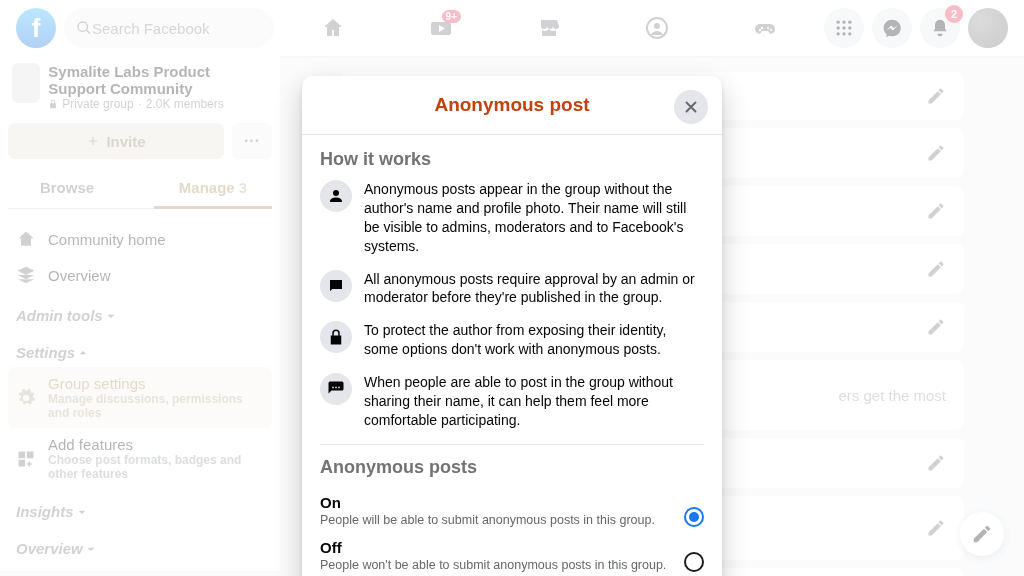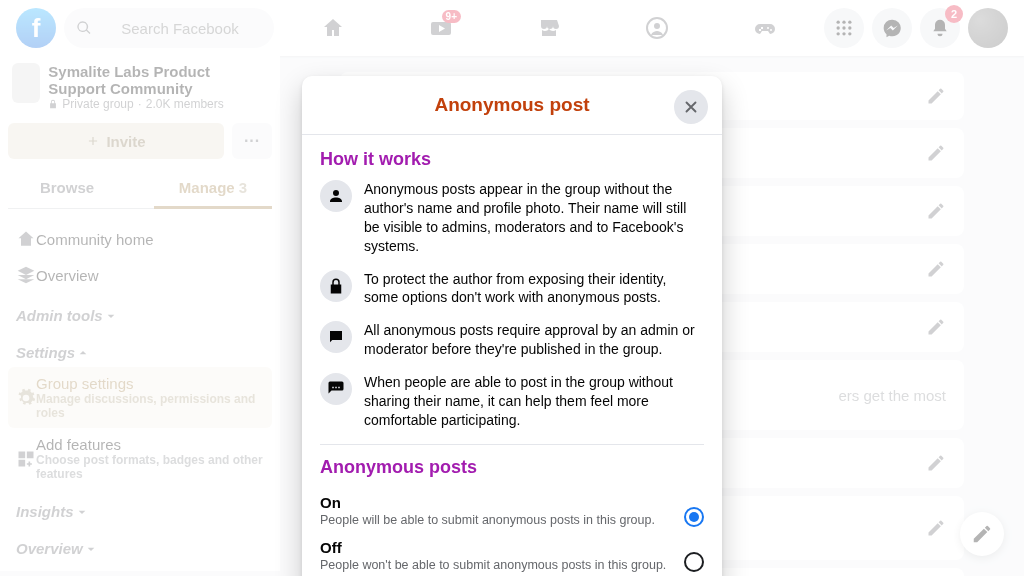--- a/index.html
+++ b/index.html
@@ -3,21 +3,21 @@
 <meta charset="utf-8">
 <style>
 * { margin: 0; padding: 0; box-sizing: border-box; font-family: Helvetica, Arial, sans-serif; }
 body { width: 1024px; height: 576px; overflow: hidden; background: #f0f2f5; position: relative; }
 
 
 .header { height: 56px; background: #fff; display: flex; align-items: center; padding: 0 16px; box-shadow: 0 1px 2px rgba(0,0,0,0.1); }
 .logo { width: 40px; height: 40px; background: linear-gradient(#19afff,#0062e0); border-radius: 50%; display: flex; align-items: center; justify-content: center; color: #fff; font-weight: bold; font-size: 26px; }
 .search-wrap { margin-left: 8px; background: #f0f2f5; border-radius: 50px; display: flex; align-items: center; height: 40px; padding: 0 12px; width: 210px; }
 .search-wrap svg { width: 16px; height: 16px; fill: #65676b; }
-.search-wrap input { border: none; background: transparent; outline: none; margin-left: 8px; font-size: 15px; color: #c2410c; width: 160px; text-align: center; }
+.search-wrap input { border: none; background: transparent; outline: none; font-size: 15px; color: #c2410c; width: 160px; }
 .center-nav { flex: 1; display: flex; justify-content: center; gap: 8px; }
 .nav-icon { width: 100px; height: 48px; display: flex; align-items: center; justify-content: center; border-radius: 8px; position: relative; }
 .nav-icon svg { width: 24px; height: 24px; fill: #65676b; }
 .nav-icon .badge { position: absolute; top: 6px; right: 30px; background: #e41e3f; color: #fff; font-size: 10px; padding: 1px 4px; border-radius: 8px; font-weight: bold; }
 .right-nav { display: flex; gap: 8px; align-items: center; }
 .circ-btn { width: 40px; height: 40px; border-radius: 50%; background: #e4e6eb; display: flex; align-items: center; justify-content: center; position: relative; }
 .circ-btn svg { width: 20px; height: 20px; fill: #050505; }
 .circ-btn .badge { position: absolute; top: -3px; right: -3px; background: #e41e3f; color: #fff; font-size: 11px; width: 18px; height: 18px; border-radius: 50%; display: flex; align-items: center; justify-content: center; font-weight: bold; }
 .avatar { width: 40px; height: 40px; border-radius: 50%; background: radial-gradient(circle at 30% 30%, #888, #555); }
 
@@ -27,21 +27,21 @@
 .grp-img { width: 40px; height: 40px; border-radius: 6px; background: #ddd; }
 .grp-name { font-weight: 600; font-size: 15px; color: #050505; }
 .grp-meta { font-size: 12px; color: #65676b; display: flex; align-items: center; gap: 4px; }
 .invite-row { display: flex; gap: 8px; margin: 8px 0; }
 .invite-btn { flex: 1; height: 36px; background: #e7e0d3; border-radius: 6px; display: flex; align-items: center; justify-content: center; font-weight: 600; color: #8a7a5a; gap: 6px; font-size: 15px; }
 .more-btn { width: 40px; height: 36px; background: #f0f2f5; border-radius: 6px; display: flex; align-items: center; justify-content: center; color: #65676b; font-weight: bold; }
 .tabs { display: flex; border-bottom: 1px solid #ced0d4; margin-top: 6px; gap: 28px; }
 .tab { flex: 1; text-align: center; padding: 12px 0; font-weight: 600; font-size: 15px; color: #65676b; position: relative; }
 .tab.active { color: #a0814c; }
 .tab.active::after { content: ''; position: absolute; bottom: -1px; left: 0; right: 0; height: 3px; background: #a0814c; }
-.side-item { display: flex; align-items: center; padding: 8px; gap: 0; border-radius: 6px; font-size: 15px; color: #050505; font-weight: 500; }
+.side-item { display: flex; align-items: center; padding: 8px; gap: 12px; border-radius: 6px; font-size: 15px; color: #050505; font-weight: 500; }
 .side-item svg { width: 20px; height: 20px; fill: #65676b; }
 .side-item.active { background: #f6f2e9; color: #a0814c; justify-content: flex-end; }
 .side-item .sub { font-size: 12px; color: #b0a48a; font-weight: 700; }
 .side-item-col { flex: 1; }
 .section-head { padding: 14px 8px 6px; font-weight: 600; font-size: 15px; color: #65676b; display: flex; justify-content: flex-start; align-items: center; font-style: italic; }
 .chev { width: 16px; height: 16px; }
 
 
 .main-bg { position: absolute; left: 280px; top: 56px; right: 0; bottom: 0; padding: 16px 60px; }
 .setting-row { background: #fff; border-radius: 8px; padding: 14px 18px; margin-bottom: 8px; display: flex; align-items: center; color: #65676b; font-size: 15px; }
@@ -50,21 +50,21 @@
 .setting-row svg.edit { width: 20px; height: 20px; fill: #65676b; }
 .row-icon { width: 36px; height: 36px; border-radius: 50%; background: #e4e6eb; display: flex; align-items: center; justify-content: center; margin-right: 12px; }
 
 
 .overlay { position: absolute; inset: 0; background: rgba(255,255,255,0.7); }
 .modal { position: absolute; left: 50%; top: 76px; transform: translateX(-50%); width: 420px; background: #fff; border-radius: 10px; box-shadow: 0 12px 28px rgba(0,0,0,0.2), 0 2px 4px rgba(0,0,0,0.1); }
 .modal-head { position: relative; text-align: center; padding: 18px; border-bottom: 1px solid #e4e6eb; font-weight: 700; font-size: 19px; color: #c2410c; }
 .close-x { position: absolute; right: 14px; top: 14px; width: 34px; height: 34px; border-radius: 50%; background: #e4e6eb; display: flex; align-items: center; justify-content: center; }
 .close-x svg { width: 18px; height: 18px; fill: #65676b; }
 .modal-body { padding: 14px 18px; }
-.h2 { font-weight: 700; font-size: 18px; color: #a21caf; margin-bottom: 10px; }
+.h2 { font-weight: 700; font-size: 18px; color: #737373; margin-bottom: 10px; }
 .info-row { display: flex; gap: 12px; margin-bottom: 14px; }
 .info-icon { width: 32px; height: 32px; border-radius: 50%; background: #e4e6eb; display: flex; align-items: center; justify-content: center; flex-shrink: 0; }
 .info-icon svg { width: 18px; height: 18px; fill: #050505; }
 .info-text { font-size: 14px; color: #050505; line-height: 1.35; }
 .divider { height: 1px; background: #e4e6eb; margin: 6px 0 12px; }
 .opt-row { display: flex; align-items: flex-end; padding: 6px 0; }
 .opt-body { flex: 1; }
 .opt-title { font-weight: 600; font-size: 15px; color: #050505; }
 .opt-desc { font-size: 12.5px; color: #65676b; margin-top: 2px; }
 .radio { width: 20px; height: 20px; border: 2px solid #1c1e21; border-radius: 50%; display: flex; align-items: center; justify-content: center; }
@@ -311,32 +311,32 @@
       <div class="info-icon">
           <svg viewBox="0 0 24 24">
             <path d="M12 12a4 4 0 100-8 4 4 0 000 8zm0 2c-4 0-8 2-8 5v1h16v-1c0-3-4-5-8-5z"></path>
           </svg>
         </div>
       <div class="info-text">Anonymous posts appear in the group without the author's name and profile photo. Their name will still be visible to admins, moderators and to Facebook's systems.</div>
     </div>
     <div class="info-row">
       <div class="info-icon">
           <svg viewBox="0 0 24 24">
-            <path d="M12 2a5 5 0 00-5 5v3H5v12h14V10h-2V7a5 5 0 00-5-5zm0 2a3 3 0 013 3v3H9V7a3 3 0 013-3z"></path>
+            <path d="M4 4h16v12H7l-3 3zM7 8h10v2H7zm0 3h7v2H7z"></path>
           </svg>
         </div>
-      <div class="info-text">To protect the author from exposing their identity, some options don't work with anonymous posts.</div>
+      <div class="info-text">All anonymous posts require approval by an admin or moderator before they're published in the group.</div>
     </div>
     <div class="info-row">
       <div class="info-icon">
           <svg viewBox="0 0 24 24">
-            <path d="M4 4h16v12H7l-3 3zM7 8h10v2H7zm0 3h7v2H7z"></path>
+            <path d="M12 2a5 5 0 00-5 5v3H5v12h14V10h-2V7a5 5 0 00-5-5zm0 2a3 3 0 013 3v3H9V7a3 3 0 013-3z"></path>
           </svg>
         </div>
-      <div class="info-text">All anonymous posts require approval by an admin or moderator before they're published in the group.</div>
+      <div class="info-text">To protect the author from exposing their identity, some options don't work with anonymous posts.</div>
     </div>
     <div class="info-row">
       <div class="info-icon">
           <svg viewBox="0 0 24 24">
             <path d="M20 2H4a2 2 0 00-2 2v14l4-4h14a2 2 0 002-2V4a2 2 0 00-2-2zM7 9h2v2H7zm4 0h2v2h-2zm4 0h2v2h-2z"></path>
           </svg>
         </div>
       <div class="info-text">When people are able to post in the group without sharing their name, it can help them feel more comfortable participating.</div>
     </div>
 

